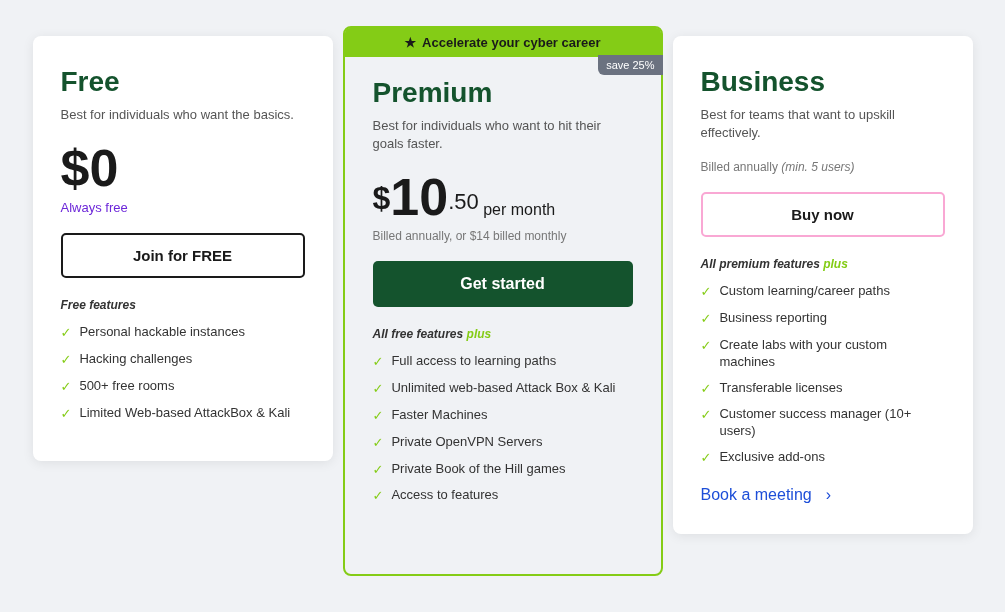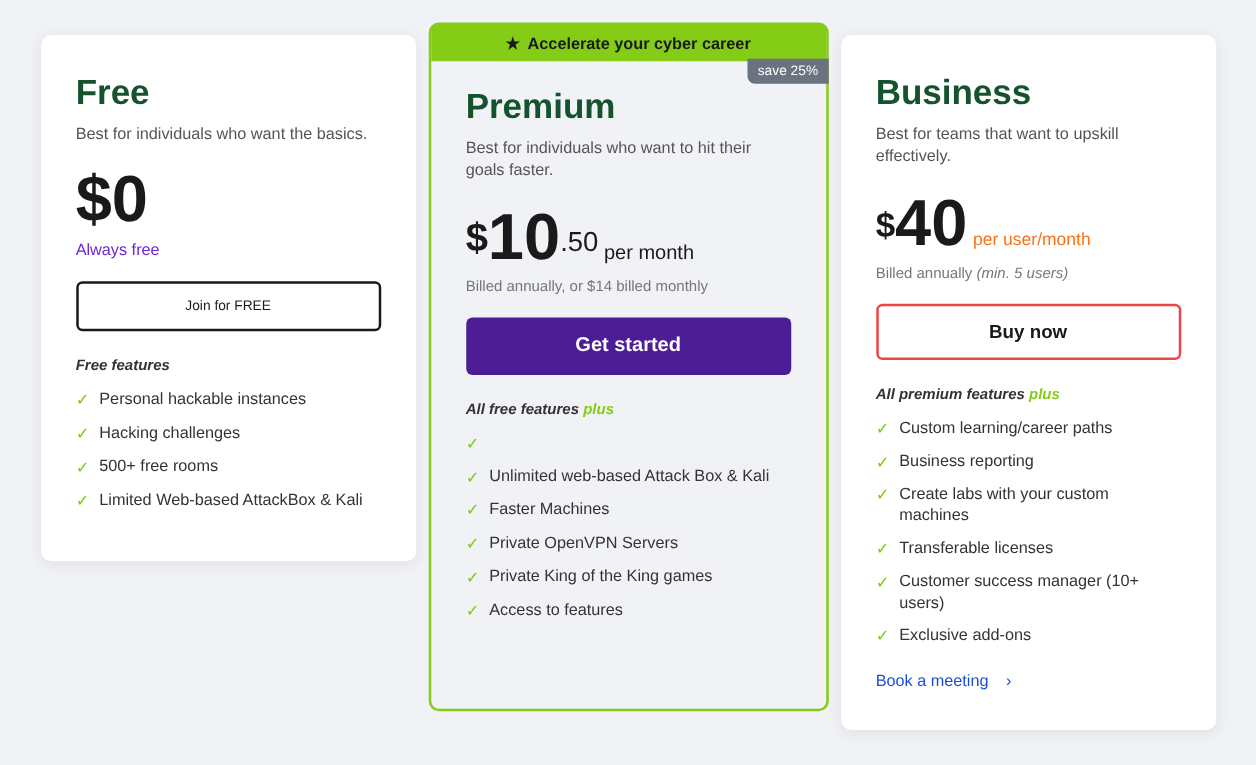--- a/index.html
+++ b/index.html
@@ -125,42 +125,42 @@
       font-size: 13px;
       color: #6d28d9;
       margin-bottom: 18px;
       margin-top: 4px;
     }
     .btn-join {
       width: 100%;
       border: 2px solid #1a1a1a;
       background: #fff;
       color: #1a1a1a;
-      font-size: 11px;
-      font-weight: 400;
+      font-size: 15px;
+      font-weight: 700;
       padding: 12px;
       border-radius: 5px;
       cursor: pointer;
       margin-bottom: 20px;
     }
     .btn-get-started {
       width: 100%;
-      background: #4c1d95;
+      background: #14532d;
       border: none;
       color: #fff;
       font-size: 16px;
       font-weight: 700;
       padding: 14px;
       border-radius: 5px;
       cursor: pointer;
       margin-bottom: 20px;
     }
     .btn-buy-now {
       width: 100%;
-      border: 2px solid #ef4444;
+      border: 2px solid #f9a8d4;
       background: #fff;
       color: #1a1a1a;
       font-size: 15px;
       font-weight: 600;
       padding: 12px;
       border-radius: 5px;
       cursor: pointer;
       margin-bottom: 20px;
     }
     .features-heading {
@@ -188,21 +188,21 @@
       line-height: 1.3;
     }
     .check-icon {
       color: #84cc16;
       font-size: 13px;
       flex-shrink: 0;
       margin-top: 1px;
     }
     .book-meeting {
       color: #1d4ed8;
-      font-size: 13px;
+      font-size: 16px;
       text-decoration: none;
       display: inline-flex;
       align-items: center;
       gap: 14px;
       margin-top: 10px;
     }
     .price-per-user {
       font-size: 14px;
       color: #f97316;
     }
@@ -254,51 +254,49 @@
         <span class="price-currency">$</span><span class="price-main">10</span><span class="price-cents">.50</span>&nbsp;<span class="price-period">per month</span>
       </div>
       <p class="price-note">Billed annually, or $14 billed monthly</p>
       <button class="btn-get-started">Get started</button>
       <p class="features-heading">
         <span>All free features </span><span class="plus">plus</span>
       </p>
       <ul class="feature-list">
         <li>
             <span class="check-icon">✓</span>
+            <span>Full access to learning paths</span>
           </li>
         <li>
             <span class="check-icon">✓</span>
             <span>Unlimited web-based Attack Box &amp; Kali</span>
           </li>
         <li>
             <span class="check-icon">✓</span>
             <span>Faster Machines</span>
           </li>
         <li>
             <span class="check-icon">✓</span>
             <span>Private OpenVPN Servers</span>
           </li>
         <li>
             <span class="check-icon">✓</span>
-            <span>Private King of the King games</span>
+            <span>Private Book of the Hill games</span>
           </li>
         <li>
             <span class="check-icon">✓</span>
             <span>Access to features</span>
           </li>
       </ul>
     </div>
   </div>
 
   <div class="card card-business">
     <h2 class="plan-title">Business</h2>
     <p class="plan-subtitle">Best for teams that want to upskill effectively.</p>
-    <div class="price-block">
-      <span class="price-currency" style="font-size:28px;">$</span><span class="price-main">40</span>&nbsp;<span class="price-per-user">per user/month</span>
-    </div>
     <p class="price-note">
       <span>Billed annually </span><em>(min. 5 users)</em>
     </p>
     <button class="btn-buy-now">Buy now</button>
     <p class="features-heading">
       <span>All premium features </span><span class="plus">plus</span>
     </p>
     <ul class="feature-list">
       <li>
           <span class="check-icon">✓</span>

